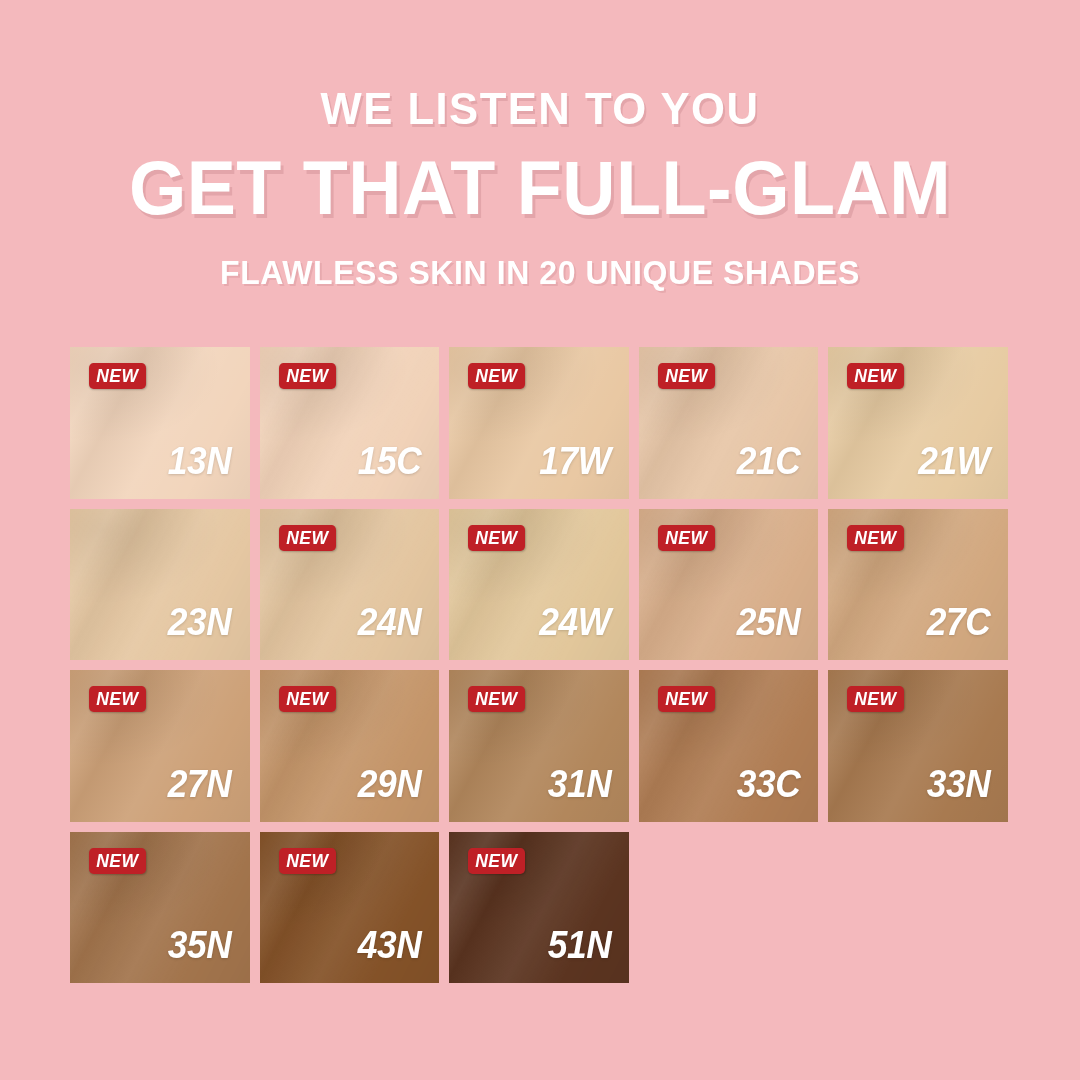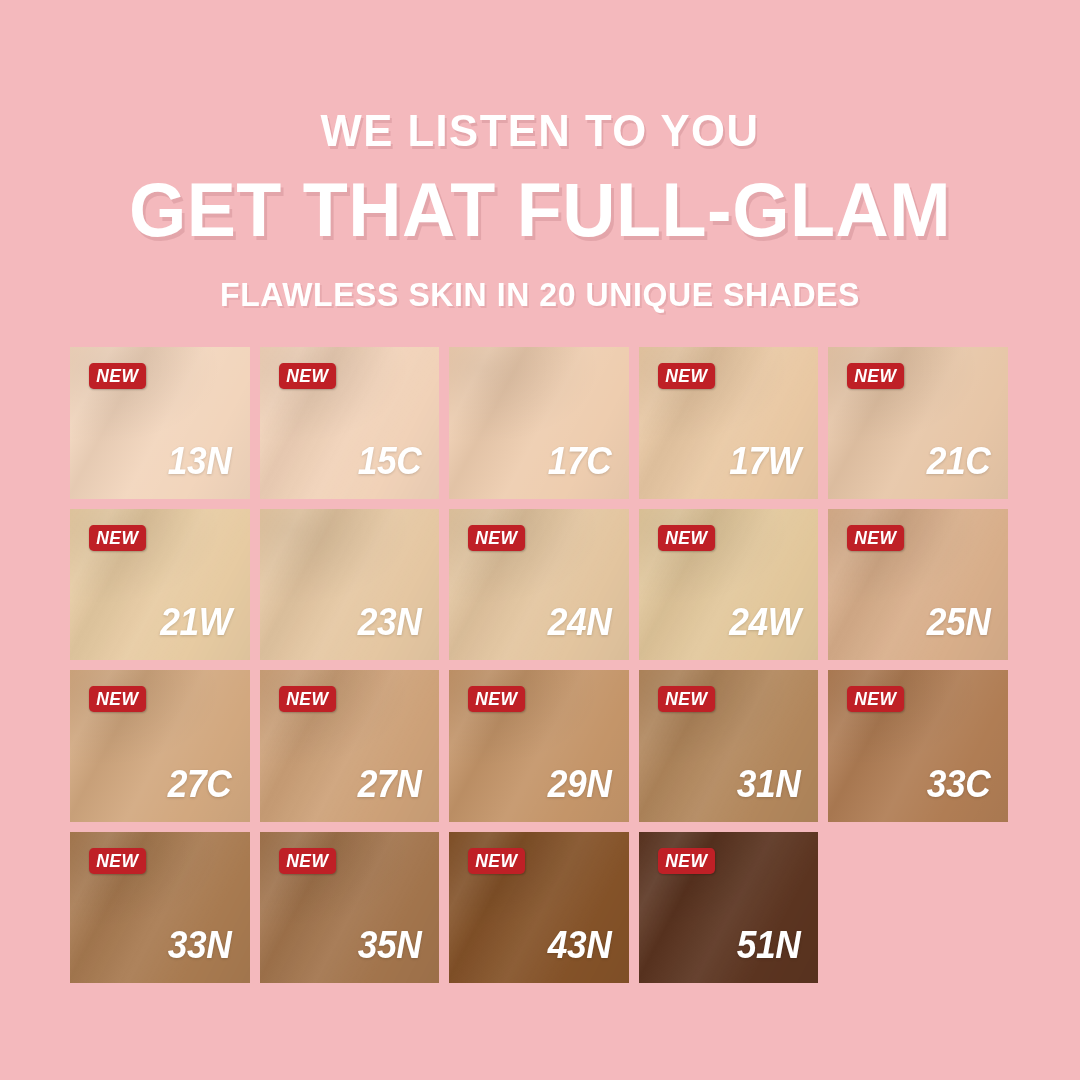--- a/index.html
+++ b/index.html
@@ -8,21 +8,21 @@
   body {
     background:#f4b9bd;
     font-family:"Liberation Sans", sans-serif;
     overflow:hidden;
     position:relative;
   }
 
   
   .header {
     width:1080px;
-    padding-top:108px;
+    padding-top:86px;
     text-align:center;
     color:#ffffff;
   }
   .head-line-1 {
     font-size:45px;
     font-weight:bold;
     letter-spacing:1.5px;
     line-height:1.0;
     text-shadow:2px 3px 0 rgba(214,150,155,0.55);
     font-stretch:condensed;
@@ -132,24 +132,20 @@
       <div class="swatch" style="background: rgb(242, 213, 188);">
         <div class="smear"></div>
         <div class="new-badge" style="background: rgb(191, 32, 38); color: rgb(255, 255, 255);">NEW</div>
         <div class="shade-code">13N</div>
       </div>
       <div class="swatch" style="background: rgb(241, 210, 184);">
         <div class="smear"></div>
         <div class="new-badge" style="background: rgb(191, 32, 38); color: rgb(255, 255, 255);">NEW</div>
         <div class="shade-code">15C</div>
       </div>
-      <div class="swatch" style="background: rgb(238, 205, 175);">
-        <div class="smear"></div>
-        <div class="shade-code">17C</div>
-      </div>
       <div class="swatch" style="background: rgb(233, 200, 163);">
         <div class="smear"></div>
         <div class="new-badge" style="background: rgb(191, 32, 38); color: rgb(255, 255, 255);">NEW</div>
         <div class="shade-code">17W</div>
       </div>
       <div class="swatch" style="background: rgb(231, 198, 167);">
         <div class="smear"></div>
         <div class="new-badge" style="background: rgb(191, 32, 38); color: rgb(255, 255, 255);">NEW</div>
         <div class="shade-code">21C</div>
       </div>

